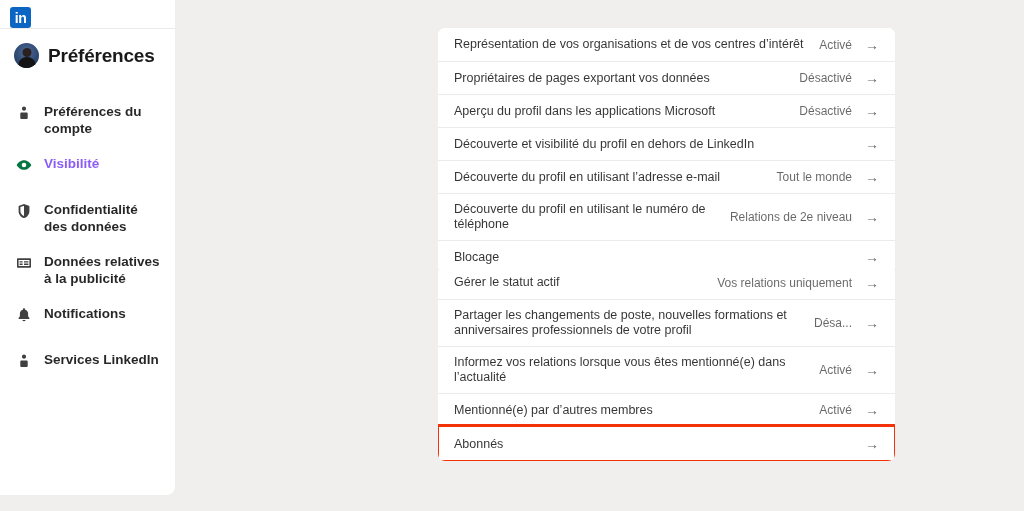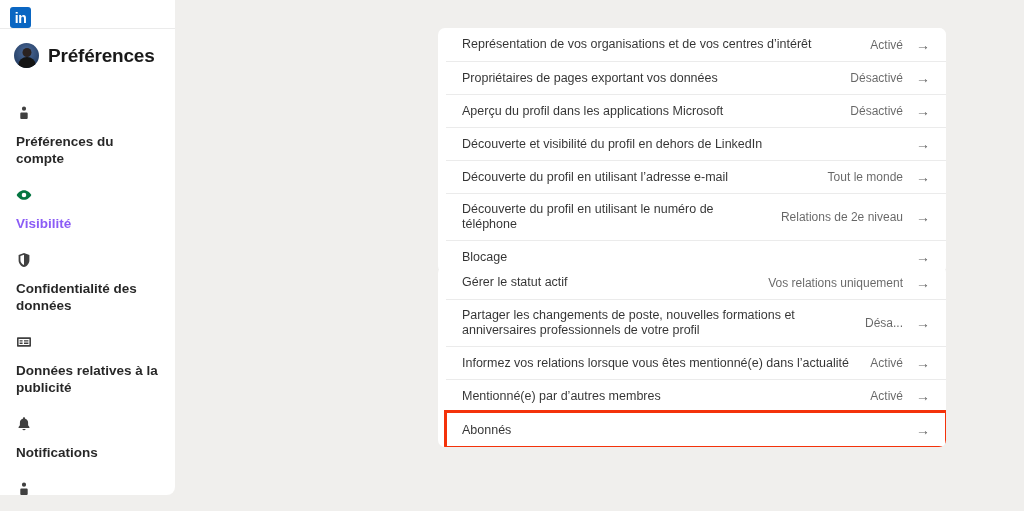--- a/index.html
+++ b/index.html
@@ -96,21 +96,20 @@
   }
 
   .nav-item {
     display: flex;
     align-items: flex-start;
     gap: 12px;
     padding: 9px 14px 9px 16px;
     min-height: 46px;
     cursor: pointer;
     text-decoration: none;
-    flex-direction: column;
   }
   .nav-item .nav-icon {
     width: 16px;
     flex: 0 0 16px;
     display: flex;
     justify-content: center;
     padding-top: 2px;
     color: #404040;
   }
   .nav-item .nav-label {
@@ -126,25 +125,24 @@
   .main {
     position: absolute;
     left: 175px; top: 28px;
     right: 0; bottom: 0;
     background: #f0efed;
   }
 
   .card {
     position: absolute;
     left: 263px;
-    width: 508px;
+    width: 457px;
     background: #ffffff;
     border-radius: 7px;
     overflow: hidden;
-    padding-left: 8px;
   }
   .card--one { top: 0; }
   .card--two { top: 238px; }
 
   .card-title {
     font-size: 14.5px;
     font-weight: bold;
     color: #000000e6;
     padding: 14px 16px 10px 16px;
     letter-spacing: -0.1px;

